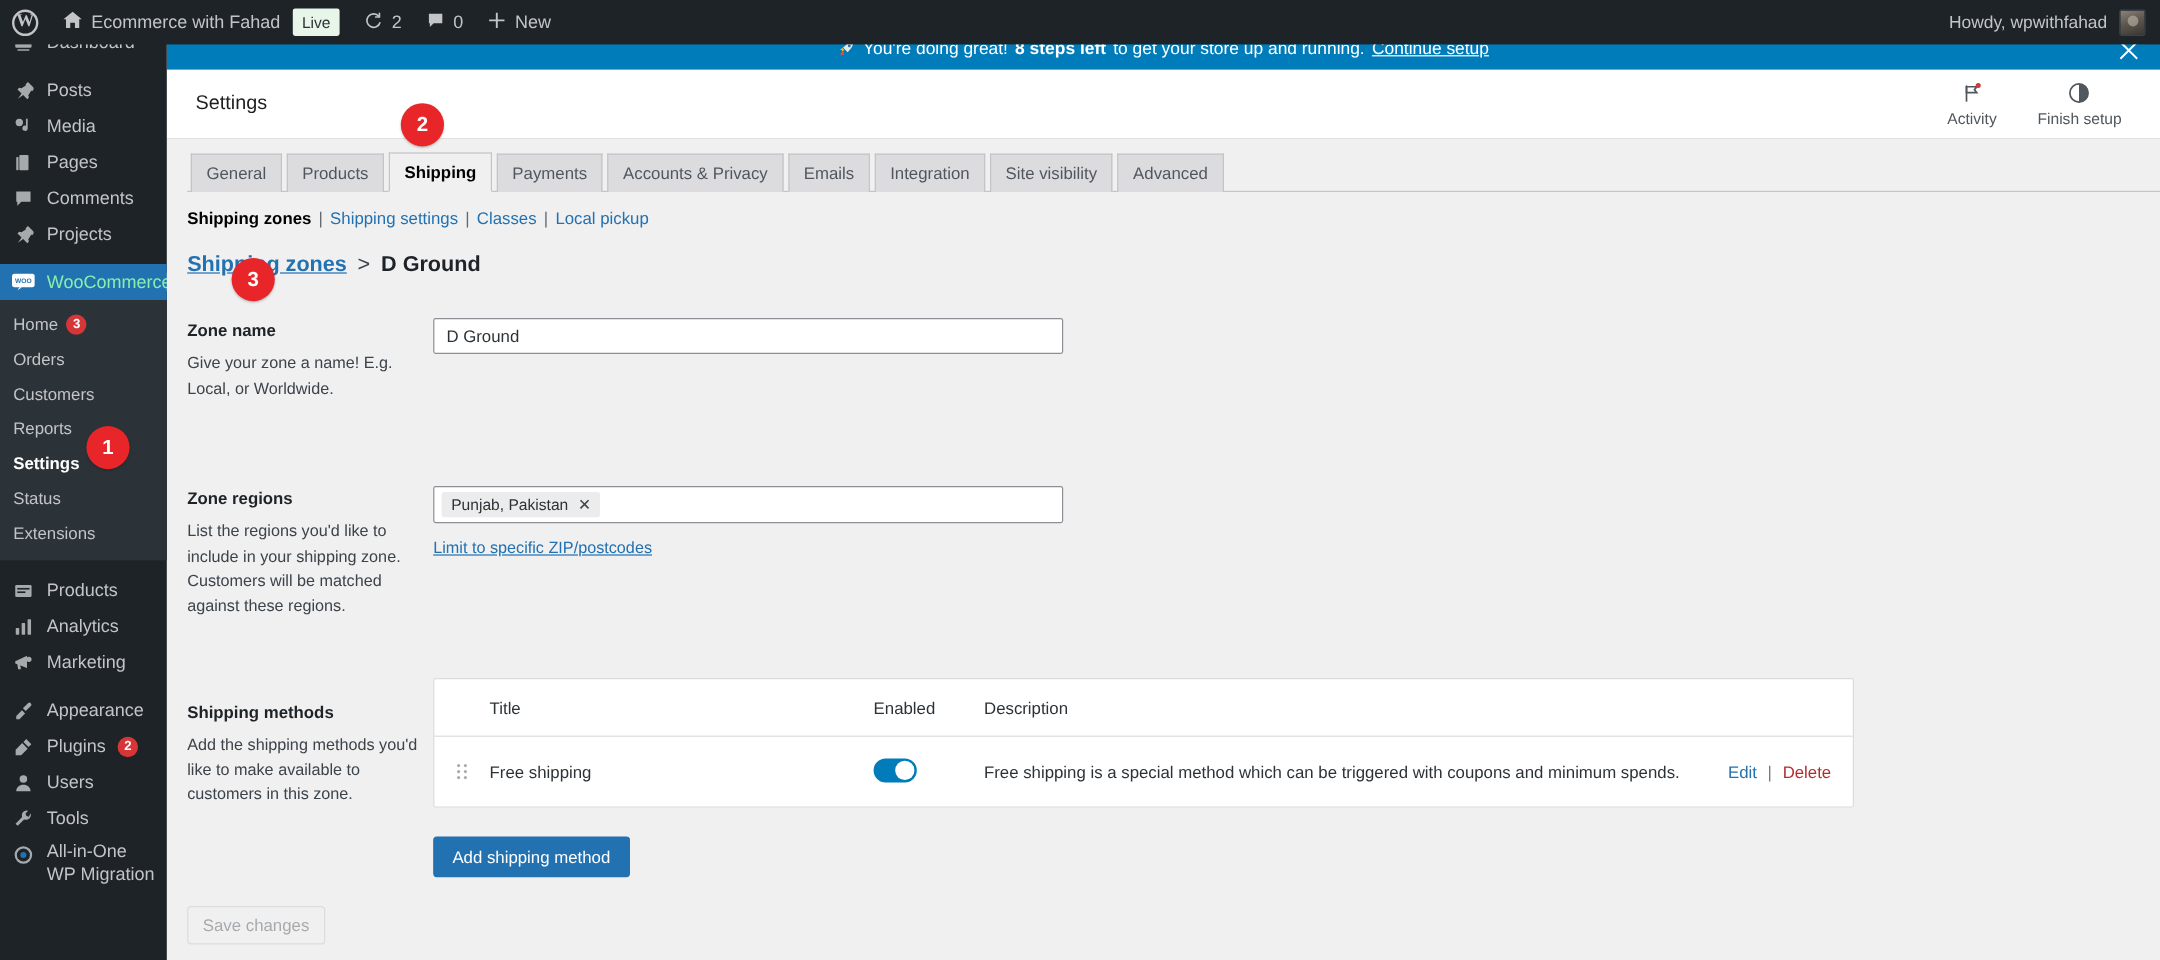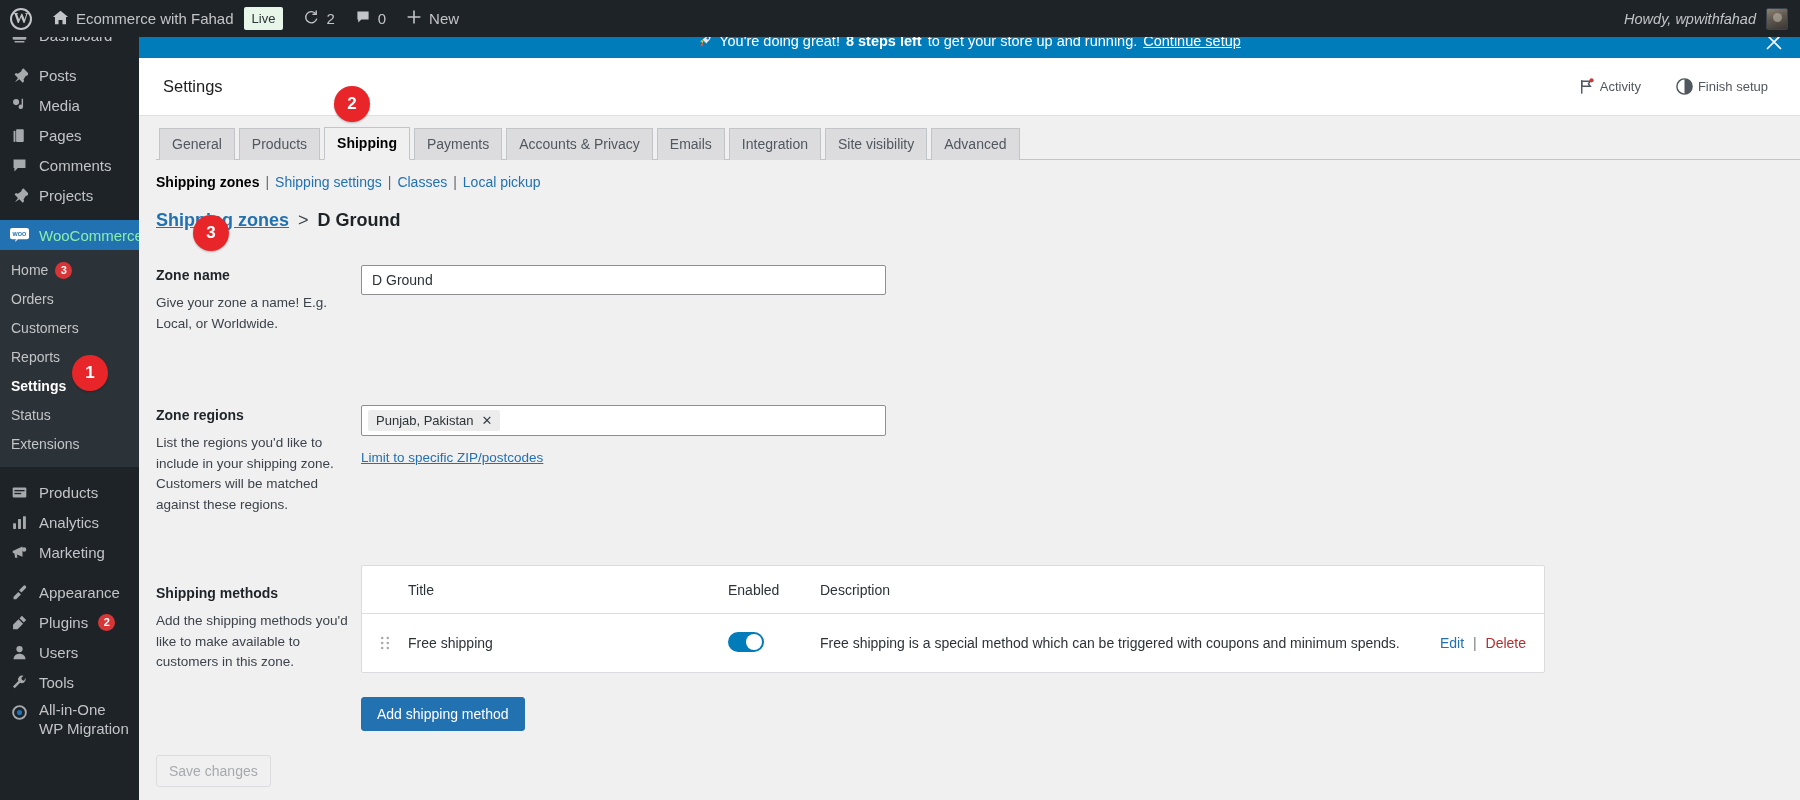--- a/index.html
+++ b/index.html
@@ -115,21 +115,21 @@
     width:20px; height:20px; cursor:pointer;
   }
 
   
   #wc-header {
     background:#fff; height: 58px; border-bottom: 1px solid #e0e0e0;
     display:flex; align-items:center; padding: 0 22px 0 24px;
   }
   #wc-header .title { font-size: 16.5px; color:#1e1e1e; font-weight:400; }
   #wc-header .actions { margin-left:auto; display:flex; gap: 34px; padding-right:10px; }
-  .hdr-action { display:flex; flex-direction:row; align-items:center; gap:4px; color:#50575e; font-size:13px; position:relative;}
+  .hdr-action { display:flex; flex-direction:column; align-items:center; gap:4px; color:#50575e; font-size:13px; position:relative;}
   .hdr-action .glyph { height:20px; display:flex; align-items:center; }
 
   
   #tabs-area { background:#f0f0f1; padding: 14px 0 0 17px; }
   .nav-tabs { display:flex; align-items:flex-end; border-bottom: 1px solid #c3c4c7; padding-left:3px; height:30px;}
   .nav-tab {
     background:#dcdcde; border:1px solid #c3c4c7; border-bottom:none;
     color:#50575e; font-size:14px; line-height:22px;
     padding: 4px 12px 5px; margin: 0 4px -1px 0;
     white-space:nowrap;
@@ -255,21 +255,21 @@
   </div>
   <div class="ab-item">
     <span>
       <svg width="16" height="16" viewBox="0 0 20 20" fill="#c3c4c7">
           <path d="M9 2h2v7h7v2h-7v7H9v-7H2V9h7z"></path>
         </svg>
     </span>
     <span>New</span>
   </div>
   <div class="ab-right">
-    <span style="font-size:14.5px;font-style:italic;">Howdy, wpwithfahad</span>
+    <span style="font-size:14.5px;">Howdy, wpwithfahad</span>
     <span class="avatar"></span>
   </div>
 </div>
 
 <div id="sidebar">
 
   <div class="menu-item" style="margin-top:2px;">
     <span class="mi-icon">
       <svg width="17" height="17" viewBox="0 0 20 20" fill="#a7aaad">
           <rect x="2" y="3" width="16" height="12" rx="1.5"></rect>

